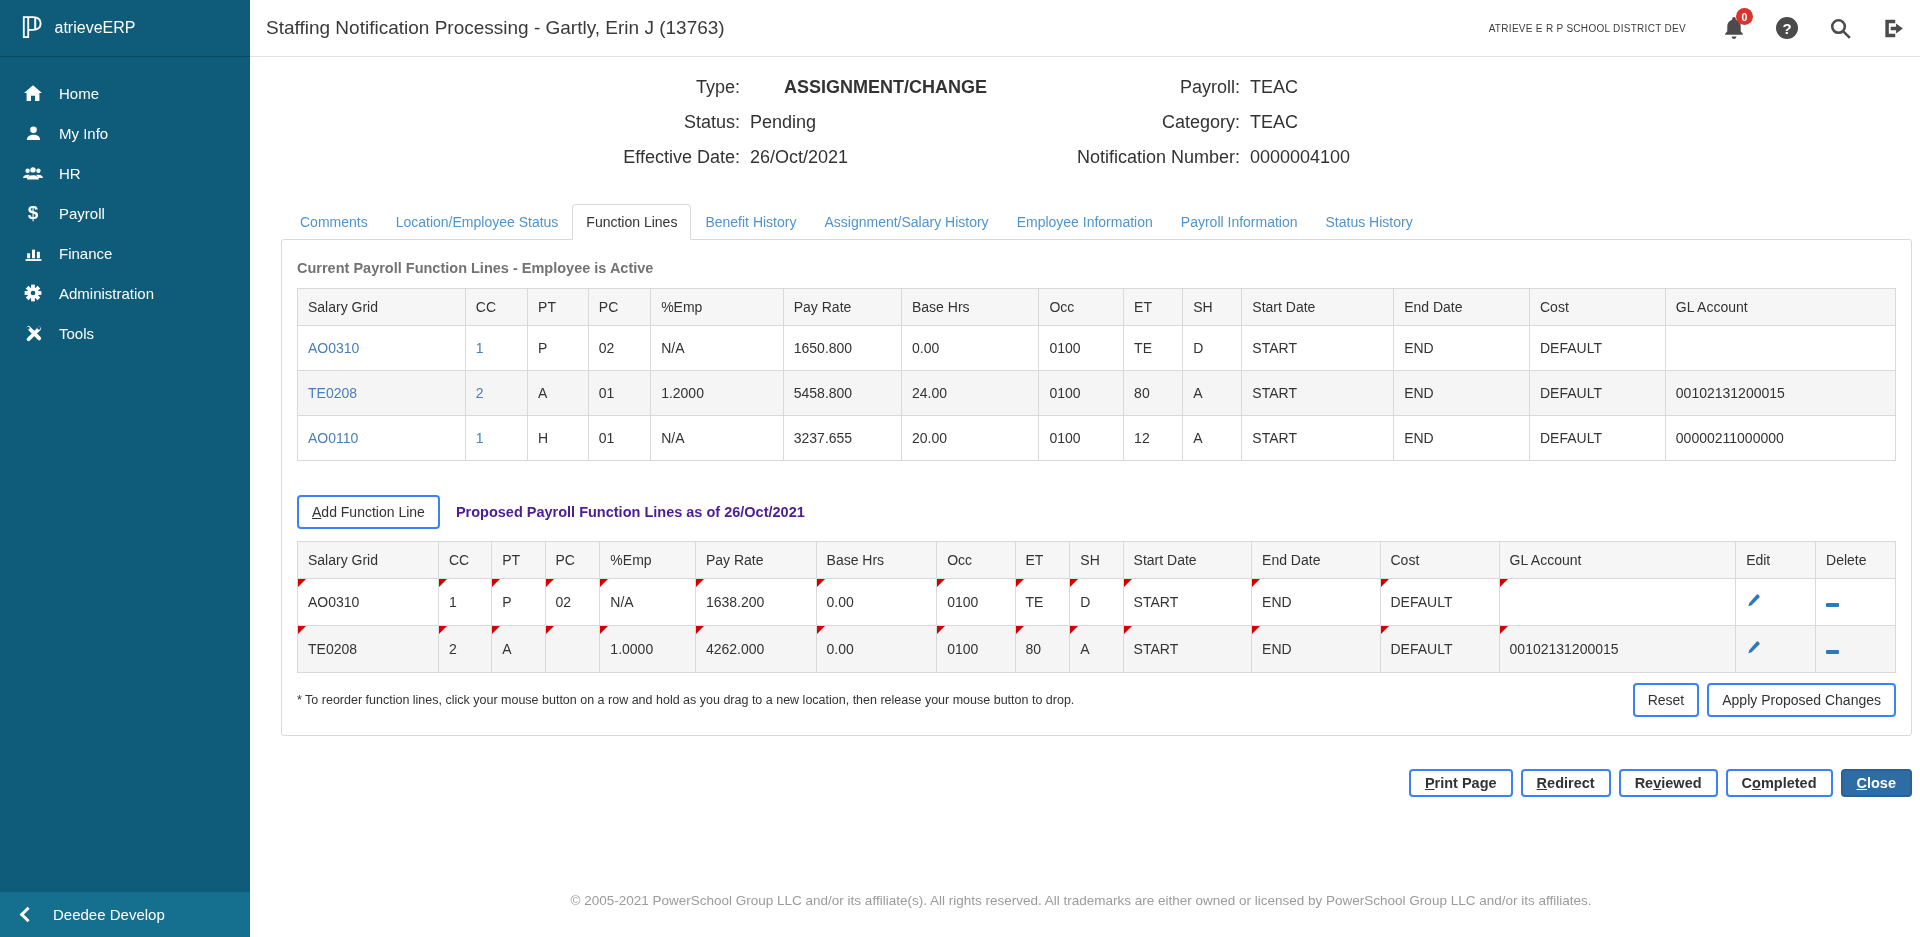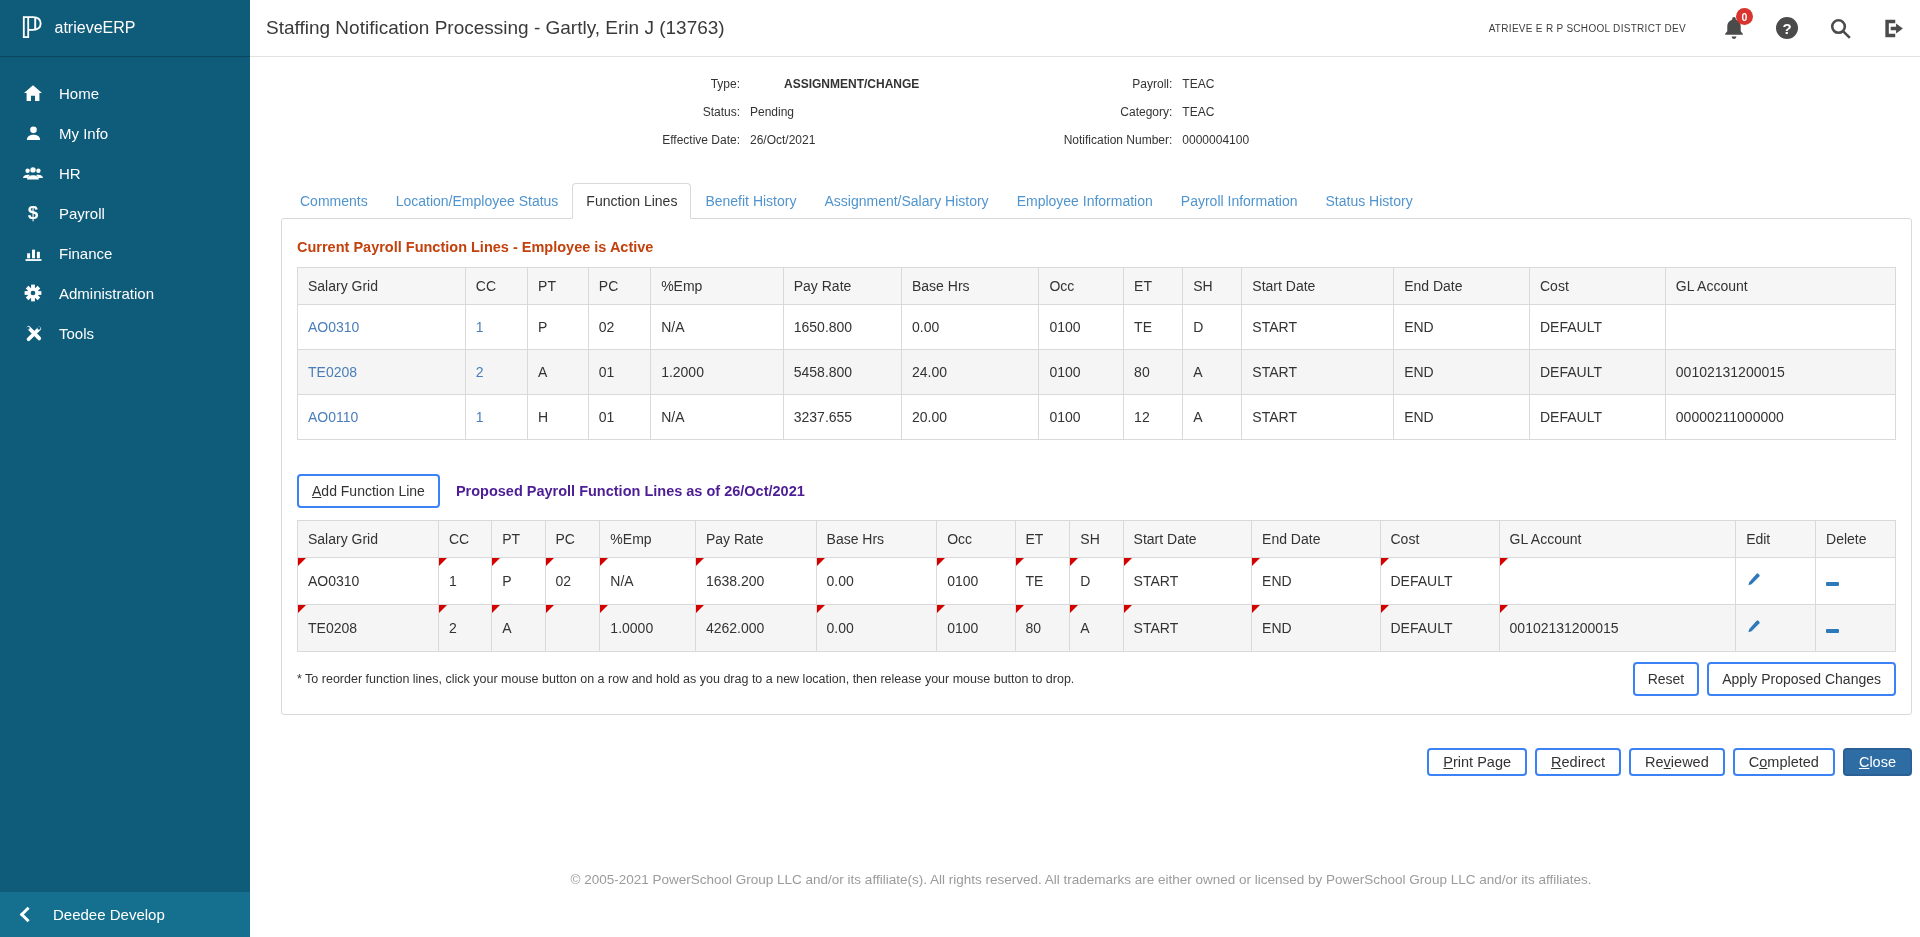--- a/index.html
+++ b/index.html
@@ -32,33 +32,33 @@
   .badge { position:absolute; top:-7px; right:-6px; min-width:17px; height:17px; border-radius:50%; background:#d9342e; color:#fff; font-size:10.5px; font-weight:bold; display:flex; align-items:center; justify-content:center; }
   .help-circle { width:22px; height:22px; border-radius:50%; background:#4b4b4b; color:#fff; display:flex; align-items:center; justify-content:center; font-size:15px; font-weight:bold; }
 
   .content { flex:1; padding:0 8px 0 0; }
 
   
   .info { display:flex; margin:20px 0 6px 320px; }
   .info-col1 .info-label { width:170px; }
   .info-col2 { margin-left:30px; }
   .info-col2 .info-label { width:223px; }
-  .info-row { display:flex; margin-bottom:14px; font-size:12px; }
+  .info-row { display:flex; margin-bottom:14px; font-size:18px; }
   .info-label { text-align:right; color:#333; }
   .info-value { margin-left:10px; color:#333; }
   .bold { font-weight:bold;margin-left:44px; }
 
   
   .tabs { display:flex; margin:22px 0 0 36px; position:relative; z-index:2; }
   .tab { padding:9px 13px; font-size:14px; color:#5094ce; cursor:pointer; border:1px solid transparent; margin-bottom:-1px; }
   .tab.active { background:#fff; color:#333; border:1px solid #d9d9d9; border-bottom-color:#fff; border-radius:4px 4px 0 0; }
 
   
   .panel { margin:0 0 0 31px; border:1px solid #d9d9d9; border-radius:3px; background:#fff; padding:16px 15px 18px 15px; position:relative; z-index:1; }
-  .section-title { font-size:14.5px; font-weight:bold; color:#c2410c; margin:4px 0 12px 0; }
+  .section-title { font-size:14.5px; font-weight:bold; color:#737373; margin:4px 0 12px 0; }
 
   table.grid { width:100%; border-collapse:collapse; table-layout:fixed; font-size:14px; }
   table.grid th, table.grid td { border:1px solid #d9d9d9; padding:10px 10px; text-align:left; overflow:hidden; white-space:nowrap; }
   table.grid th { background:#f6f6f6; font-weight:400; color:#333; }
   table.grid td { padding:14px 10px; color:#333; background:#fff; }
   table.grid tbody tr:nth-child(even) td { background:#f5f5f5; }
   .cell-link { color:#4a7ebb; cursor:pointer; }
   td.changed { position:relative; }
   td.changed::before { content:""; position:absolute; top:0; left:0; border-style:solid; border-width:8px 8px 0 0; border-color:#d40000 transparent transparent transparent; }
   td.action-cell { text-align:center; padding:10px 4px; }
@@ -69,21 +69,21 @@
   .proposed-title { font-size:14.5px; font-weight:bold; color:#4c1d95; margin-left:16px; }
 
   .btn { font-family:"Liberation Sans", sans-serif; font-size:14px; color:#333; background:#fff; border:2px solid #3b82f6; border-radius:4px; padding:7px 13px; cursor:pointer; }
   .btn-primary { background:#2e6da4; border-color:#2a6095; color:#fff; }
 
   .panel-footer { display:flex; justify-content:space-between; align-items:flex-start; margin-top:10px; }
   .footnote { font-size:12.5px; color:#333; margin-top:10px; }
   .panel-buttons { display:flex; gap:8px; }
 
   .actions-row { display:flex; justify-content:flex-end; gap:8px; margin:33px 0 0 31px; }
-  .actions-row .btn { font-size:14.5px; padding:4px 14px; }
+  .actions-row .btn { font-size:14.5px; padding:4px 14px;font-weight:bold; }
 
   .page-footer { text-align:center; margin-top:96px; font-size:13.5px; color:#9b9b9b; }
 </style>
 </head>
 <body>
 
 <div class="app">
 
   <aside class="sidebar">
     <div class="brand">

